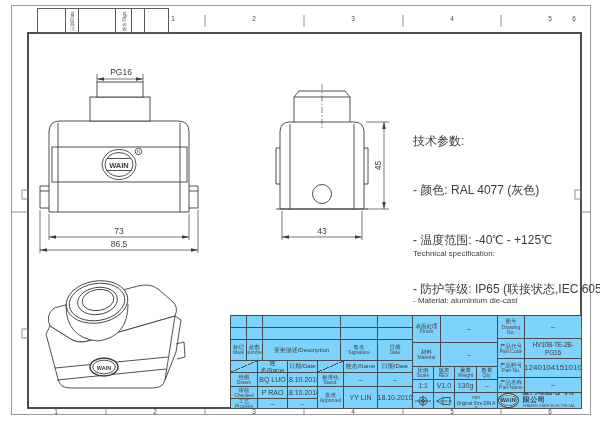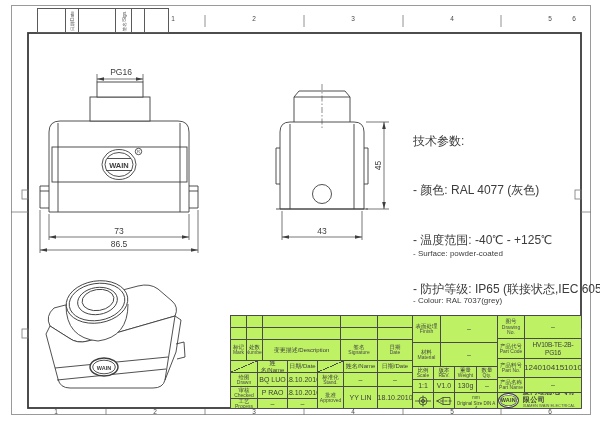--- a/index.html
+++ b/index.html
@@ -13,21 +13,21 @@
   .cs>div{border-right:1px solid #5a5a5a;height:100%;position:relative;box-sizing:border-box;}
   .cs>div:last-child{border-right:none;}
   .vt{position:absolute;left:50%;top:50%;transform:translate(-50%,-50%) rotate(-90deg);
       font-size:4.5px;white-space:nowrap;color:#555;}
   
   .spec{position:absolute;white-space:pre;color:#3c3c3c;}
   .cnl{font-size:12px;line-height:13.4px;}
   .enl{font-size:8px;line-height:11.15px;}
   
   .tb{position:absolute;left:230px;top:315px;width:351px;height:93px;box-sizing:border-box;
-      border-left:1px solid #4a4a4a;border-top:1px solid #4a4a4a;background:#bef264;}
+      border-left:1px solid #4a4a4a;border-top:1px solid #4a4a4a;background:#7dd3fc;}
   .cell{position:absolute;box-sizing:border-box;border-right:1px solid #4a4a4a;
         border-bottom:1px solid #4a4a4a;display:flex;flex-direction:column;align-items:center;
         justify-content:center;text-align:center;overflow:hidden;line-height:1.1;}
   .cell.nr{border-right:none;}
   .cell.nb{border-bottom:none;}
   .c5{font-size:5.5px;display:block;}
   .e5{font-size:5px;display:block;color:#4a4a4a;}
   .one6{font-size:6px;}
   .val{font-size:7px;letter-spacing:0;}
   .val8{font-size:8px;}
@@ -209,20 +209,22 @@
     <div class="cnl">技术参数:</div>
     <div class="cnl">- 颜色: RAL 4077 (灰色)</div>
     <div class="cnl">- 温度范围: -40℃ - +125℃</div>
     <div class="cnl">- 防护等级: IP65 (联接状态,IEC 60529)</div>
     
     
     
   </div>
 
   <div class="spec" style="left:413px;top:212px">
+    <div class="enl">Technical specification:</div>
+    <div class="enl">- Material: aluminium die-cast</div>
     <div class="enl">- Surface: powder-coated</div>
     <div class="enl">- Colour: RAL 7037(grey)</div>
     
     
     
     
     
     
   </div>
 

